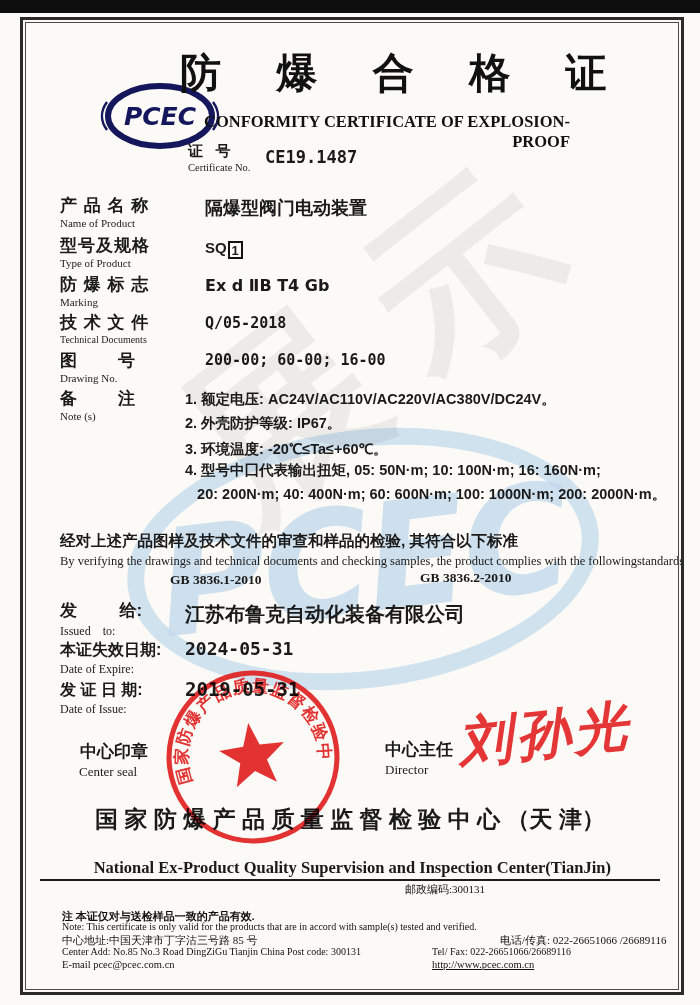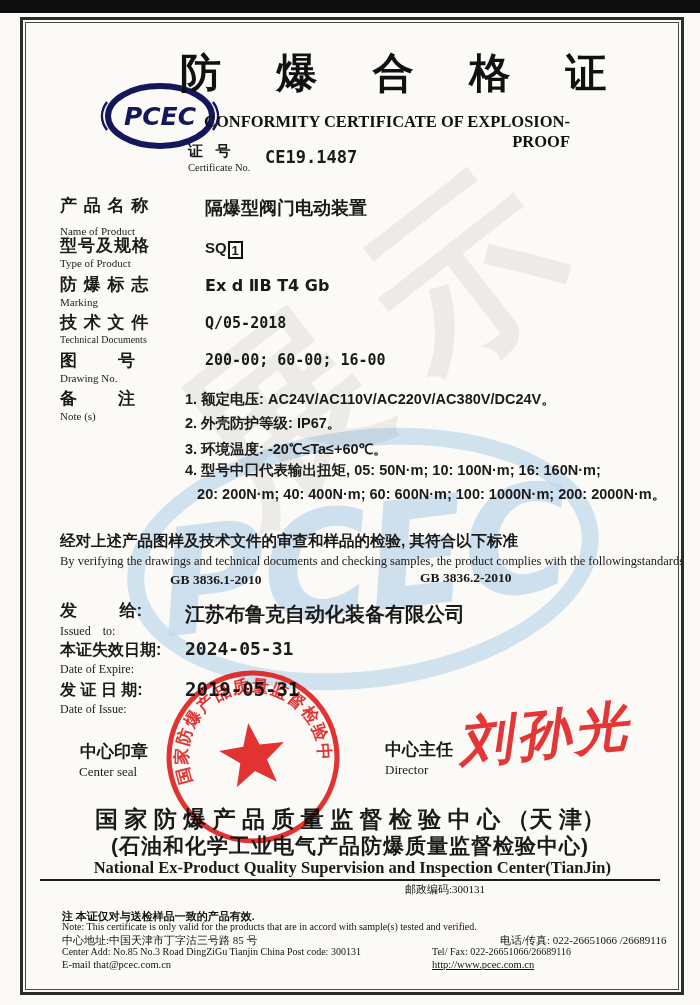--- a/index.html
+++ b/index.html
@@ -114,21 +114,21 @@
       <path d="M 113,22 A 56,34 0 0 1 113,50" fill="none" stroke="#15175c" stroke-width="2.5"></path>
       <text x="60" y="45" text-anchor="middle" font-family="DejaVu Sans, sans-serif" font-style="italic" font-weight="bold" font-size="25" fill="#15175c">PCEC</text>
     </svg>
     <div class="abs title-zh">防 爆 合 格 证</div>
     <div class="abs title-en">CONFORMITY CERTIFICATE OF EXPLOSION-PROOF</div>
     <div class="abs certno-zh">证   号</div>
     <div class="abs certno-en">Certificate No.</div>
     <div class="abs certno-val">CE19.1487</div>
 
     <div class="abs lbl-zh" style="top:194px">产 品 名 称</div>
-    <div class="abs lbl-en" style="top:225px">Name of Product</div>
+    <div class="abs lbl-en" style="top:217px">Name of Product</div>
     <div class="abs val val-cjk" style="top:196px">隔爆型阀门电动装置</div>
 
     <div class="abs lbl-zh" style="top:234px">型号及规格</div>
     <div class="abs lbl-en" style="top:257px">Type of Product</div>
     <div class="abs val" style="top:239px"><span>SQ</span><span class="type-box">1</span></div>
 
     <div class="abs lbl-zh" style="top:273px">防 爆 标 志</div>
     <div class="abs lbl-en" style="top:296px">Marking</div>
     <div class="abs val marking" style="top:276px">Ex d ⅡB T4 Gb</div>
 
@@ -176,29 +176,28 @@
       <text font-size="16.5" font-weight="bold" fill="#e02222" letter-spacing="1.5">
         <textPath href="#sealArc" startOffset="6">国家防爆产品质量监督检验中心（天津）</textPath>
       </text>
     </svg>
 
     <div class="abs dir-zh">中心主任</div>
     <div class="abs dir-en">Director</div>
     <div class="abs signature">刘孙光</div>
 
     <div class="abs org1">国 家 防 爆 产 品 质 量 监 督 检 验 中 心 （天 津）</div>
-    <div class="abs org2">(石油和化学工业电气产品防爆质量监督检验中心)</div>
     <div class="abs org3">National Ex-Product Quality Supervision and Inspection Center(TianJin)</div>
     <div class="abs org-rule"></div>
 
     <div class="abs ft ft-b f-note-zh">注 本证仅对与送检样品一致的产品有效.</div>
     <div class="abs ft f-note-en">Note: This certificate is only valid for the products that are in accord with sample(s) tested and verified.</div>
     <div class="abs ft f-addr-zh">中心地址:中国天津市丁字沽三号路 85 号</div>
     <div class="abs ft f-addr-en">Center Add: No.85 No.3 Road DingZiGu Tianjin China Post code: 300131</div>
-    <div class="abs ft f-email">E-mail that@pcec.com.cn</div>
+    <div class="abs ft f-email">E-mail pcec@pcec.com.cn</div>
     <div class="abs ft f-post">邮政编码:300131</div>
     <div class="abs ft f-telzh">电话/传真: 022-26651066 /26689116</div>
     <div class="abs ft f-telen">Tel/ Fax: 022-26651066/26689116</div>
     <div class="abs ft f-web">http://www.pcec.com.cn</div>
 
   </div>
 
   <div class="abs frame">
     <div class="frame-inner"></div>
   </div>

